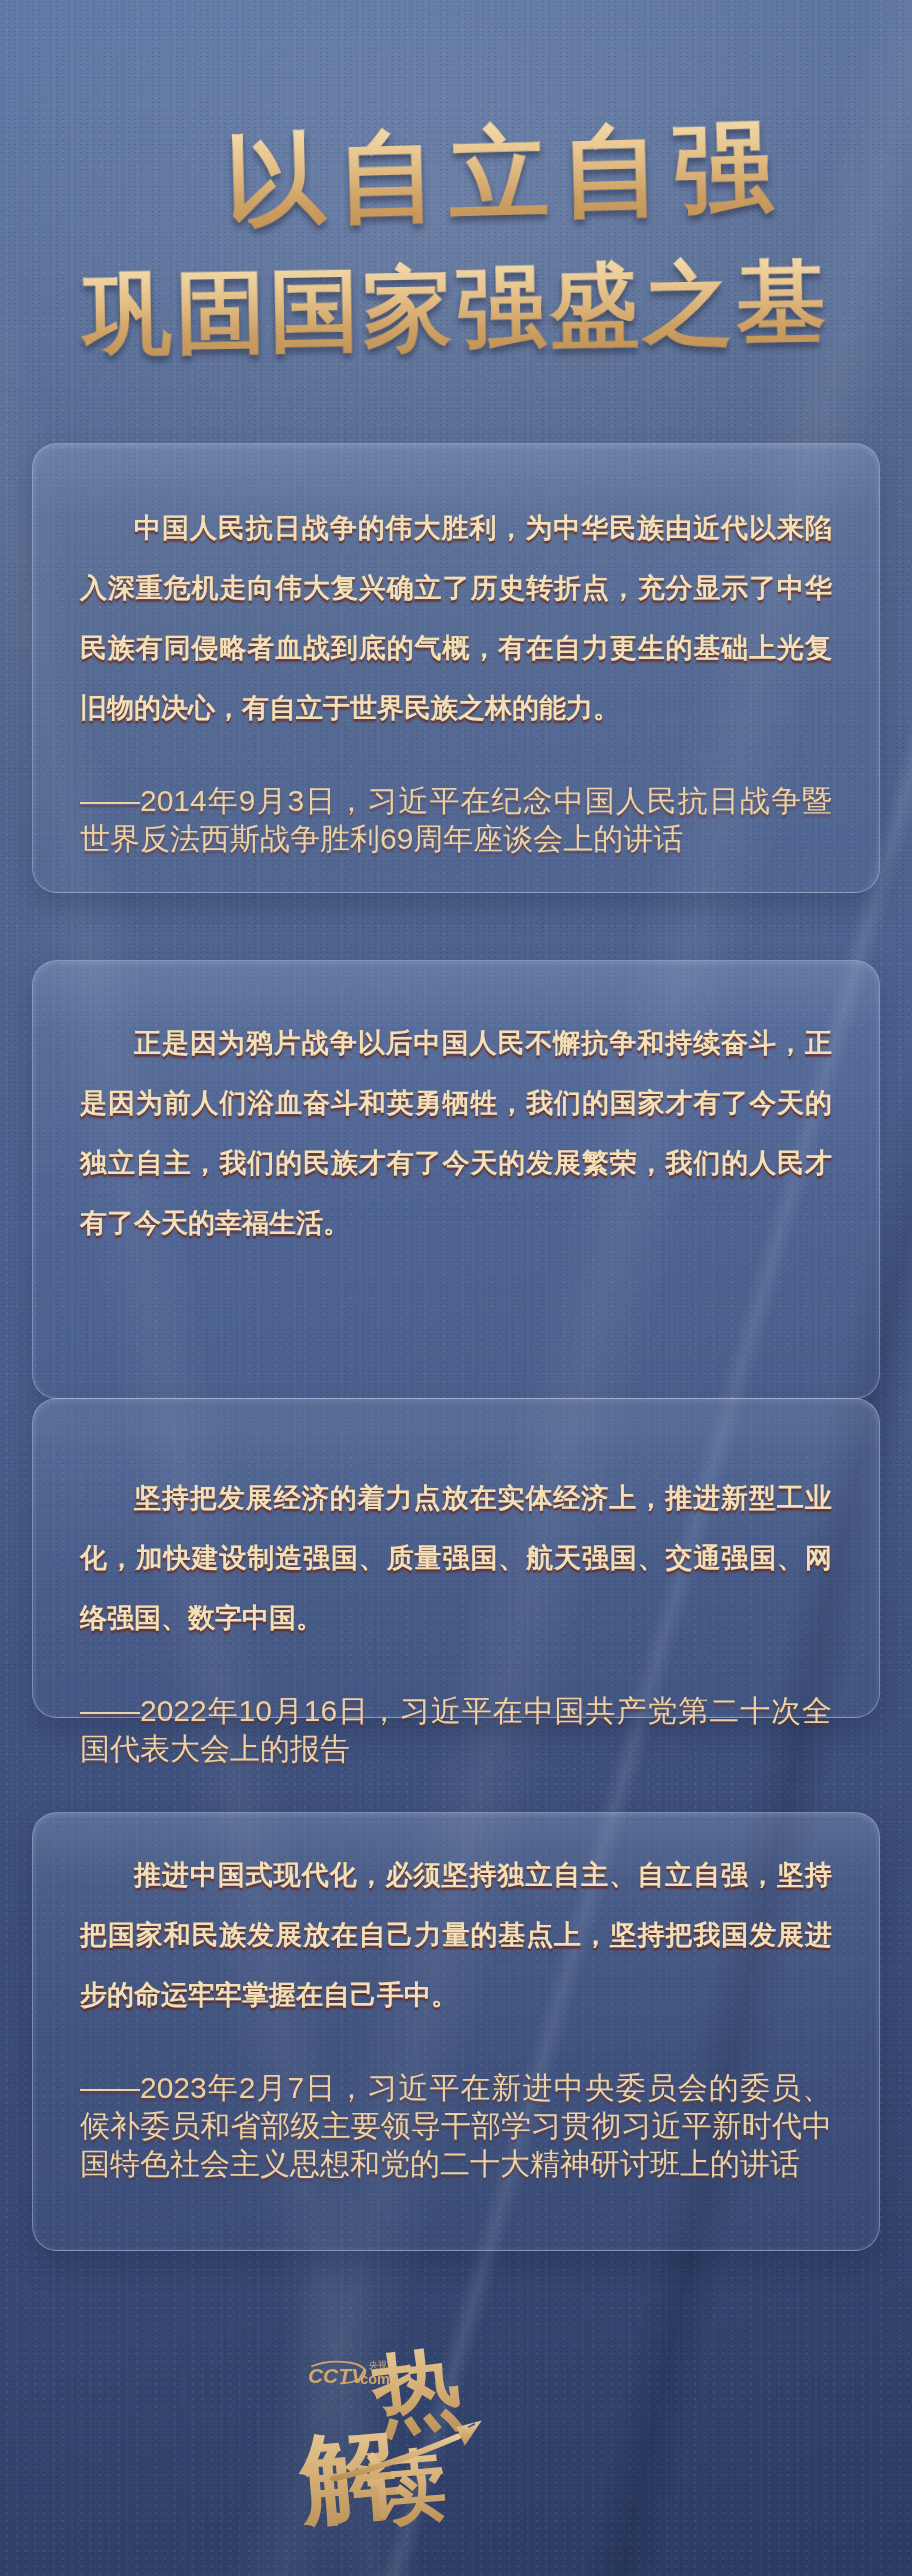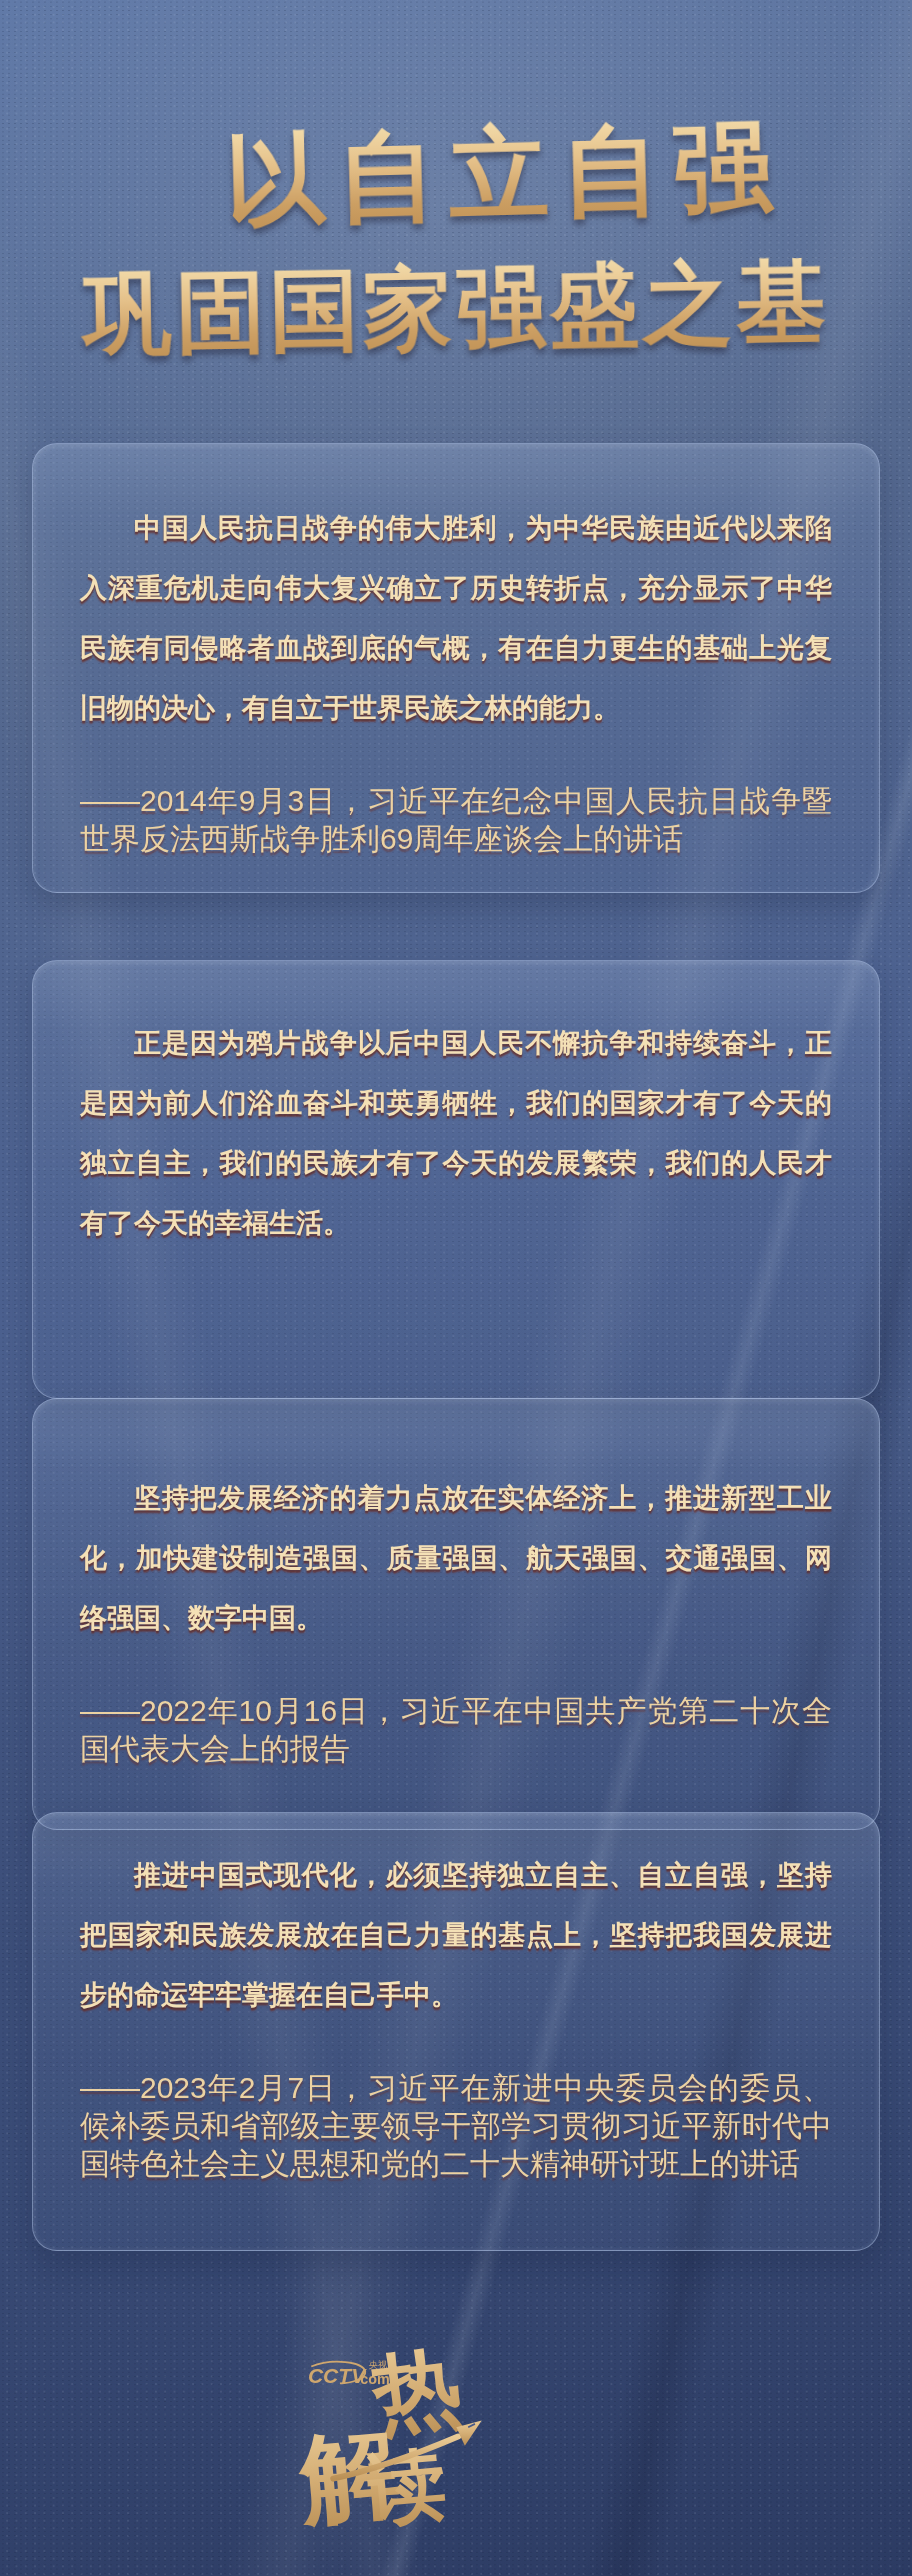--- a/index.html
+++ b/index.html
@@ -50,21 +50,21 @@
   
   .card{
     position:absolute;left:32px;width:848px;border-radius:25px;box-sizing:border-box;
     padding:0 47px;
     background:linear-gradient(180deg,rgba(158,178,214,0.30) 0%,rgba(126,148,190,0.22) 16%,rgba(104,126,172,0.15) 55%,rgba(96,118,164,0.13) 100%);
     border:1.7px solid rgba(176,194,228,0.50);
     box-shadow:inset 0 1.7px 6.8px rgba(232,240,255,0.16), 0 13.5px 29px rgba(13,22,48,0.22);
   }
   .card-1{top:443px;height:450px;padding-top:56px;}
   .card-2{top:929px;height:439px;padding-top:54px;margin-top:31px;}
-  .card-3{top:1398px;height:432px;padding-top:71px;}
+  .card-3{top:1398px;height:320px;padding-top:71px;}
   .card-4{top:1812px;height:439px;padding-top:34px;}
   .quote-body{
     margin:0;font-size:27px;line-height:60px;font-weight:bold;
     color:#f4e0b6;text-indent:2em;text-align:justify;
     text-shadow:0 3.4px 1.7px rgba(116,38,23,0.55),0 1.7px 0.8px rgba(70,22,12,0.35);
     font-family:Liberation Mono, monospace;
   }
   .quote-attr{
     margin:42px 0 0 0;font-size:30px;line-height:38px;font-weight:normal;
     color:#ecd2a2;text-align:justify;

